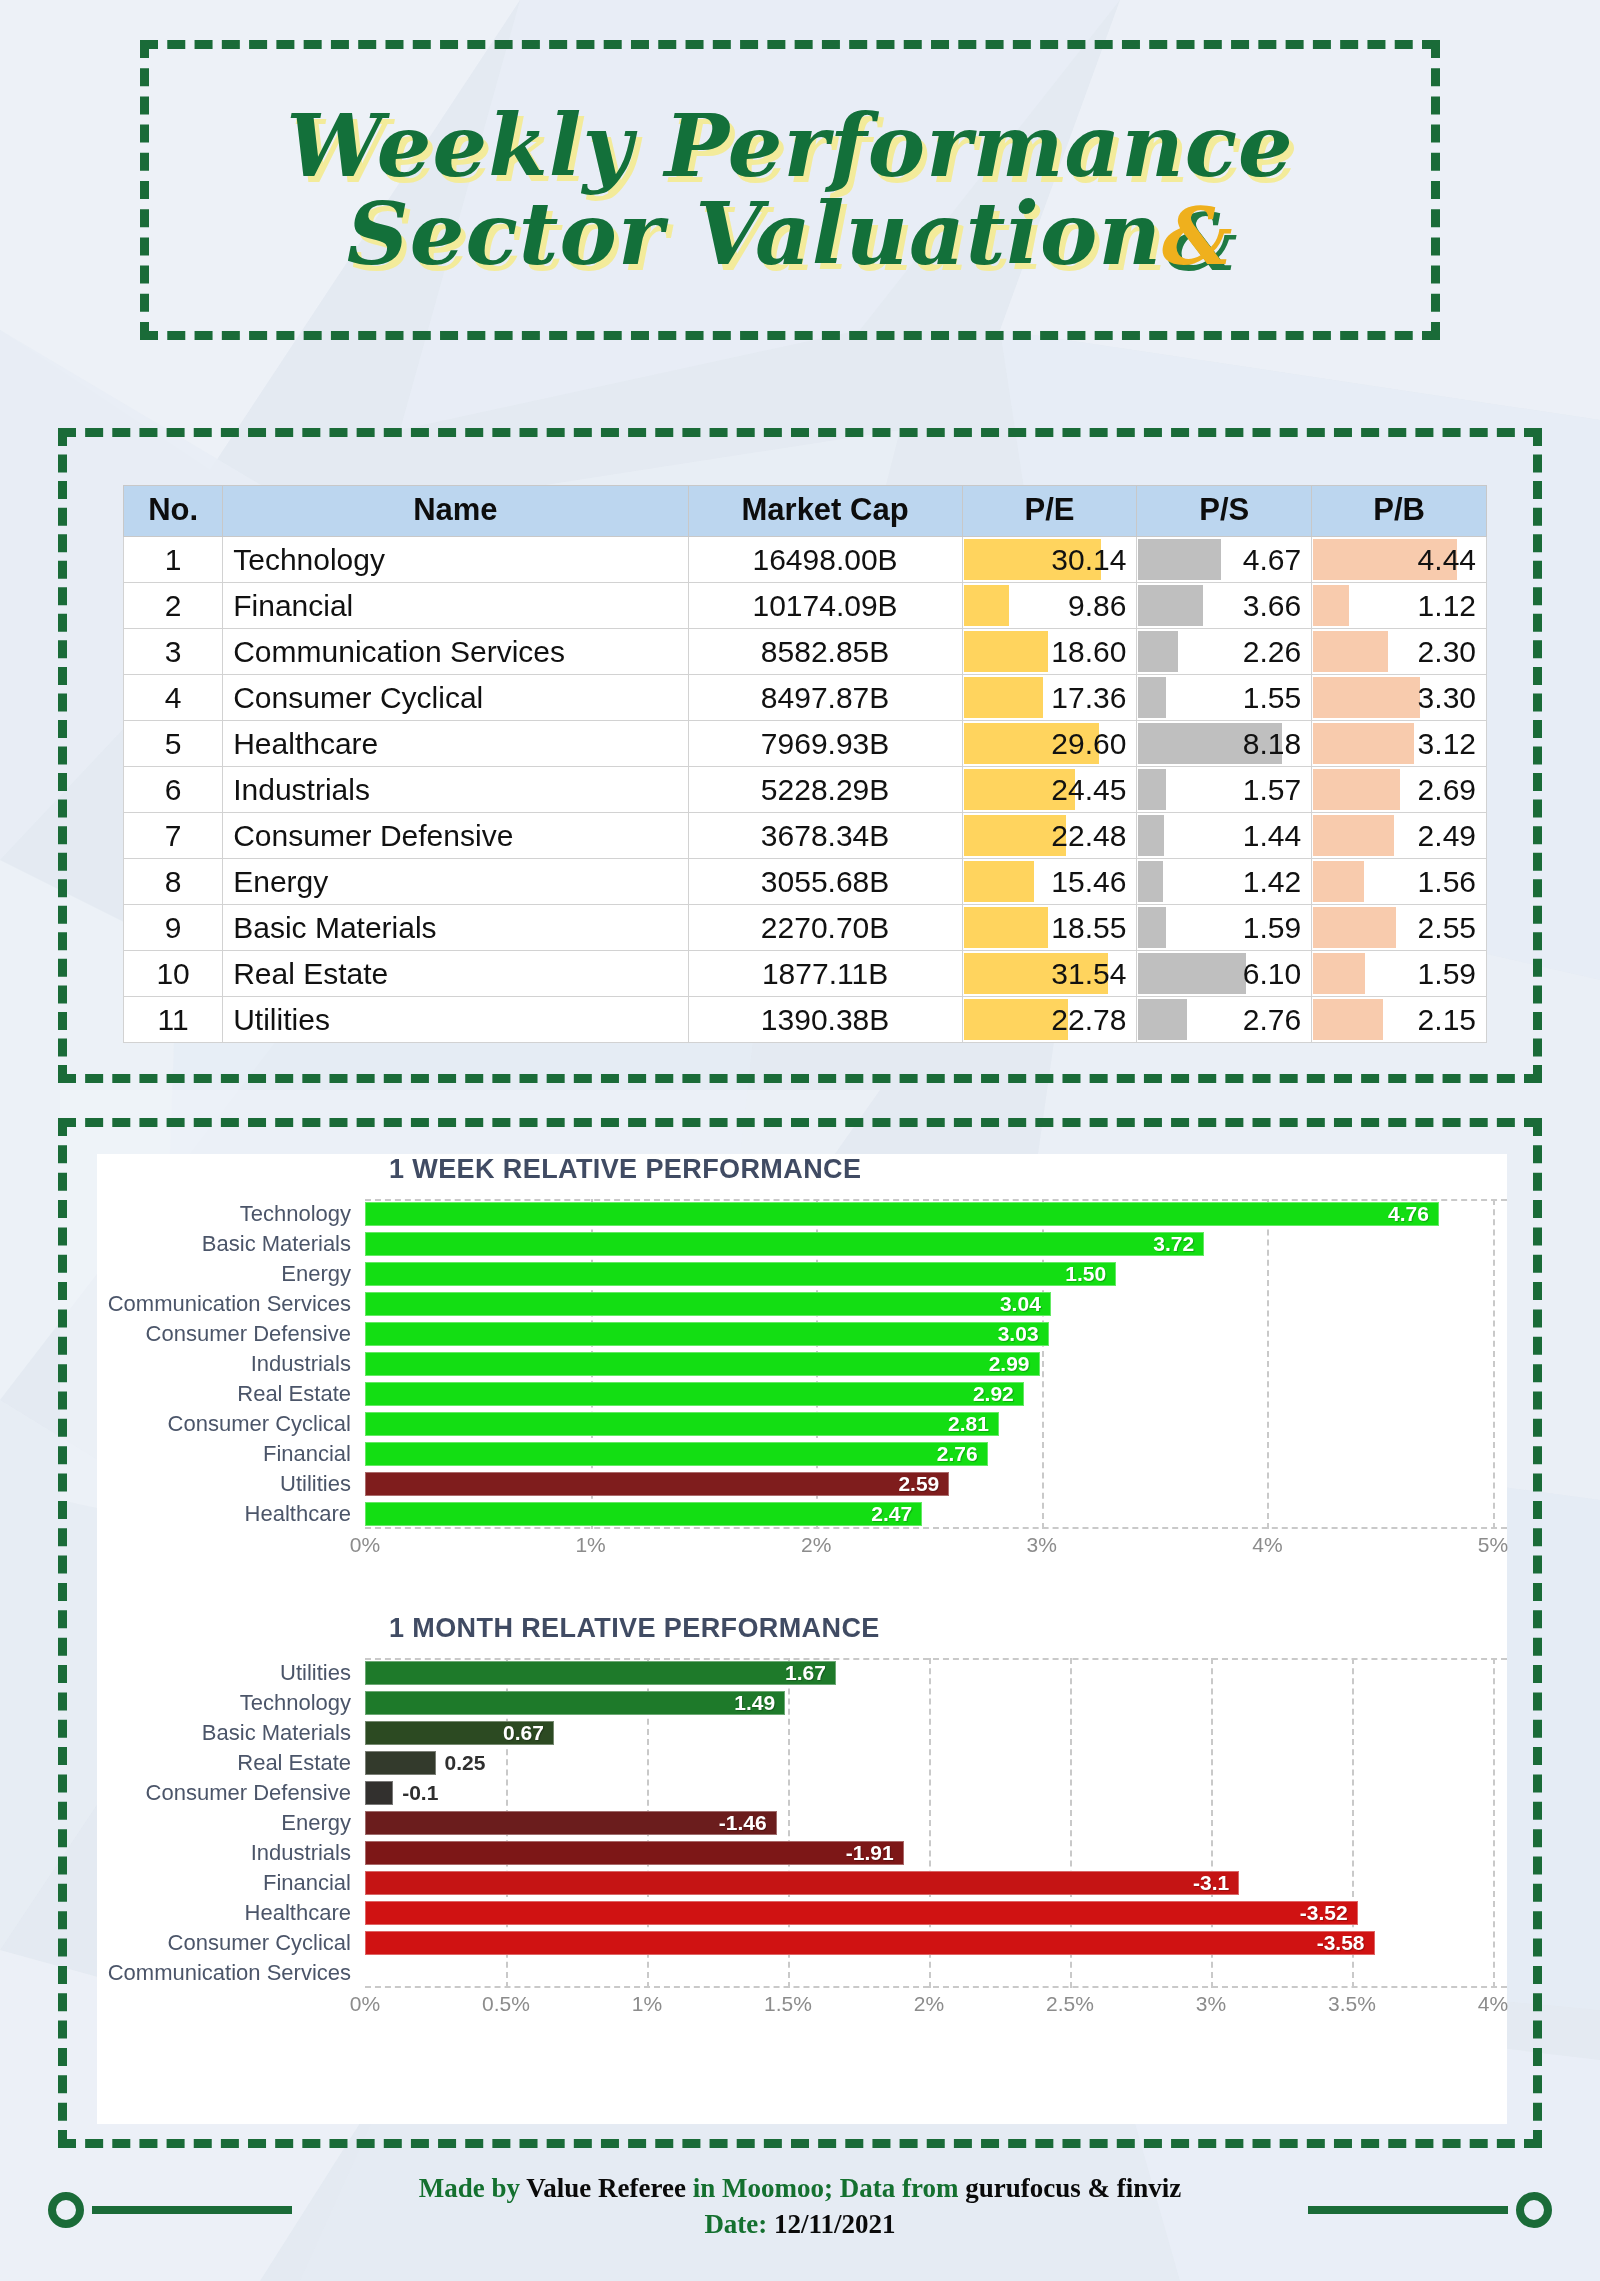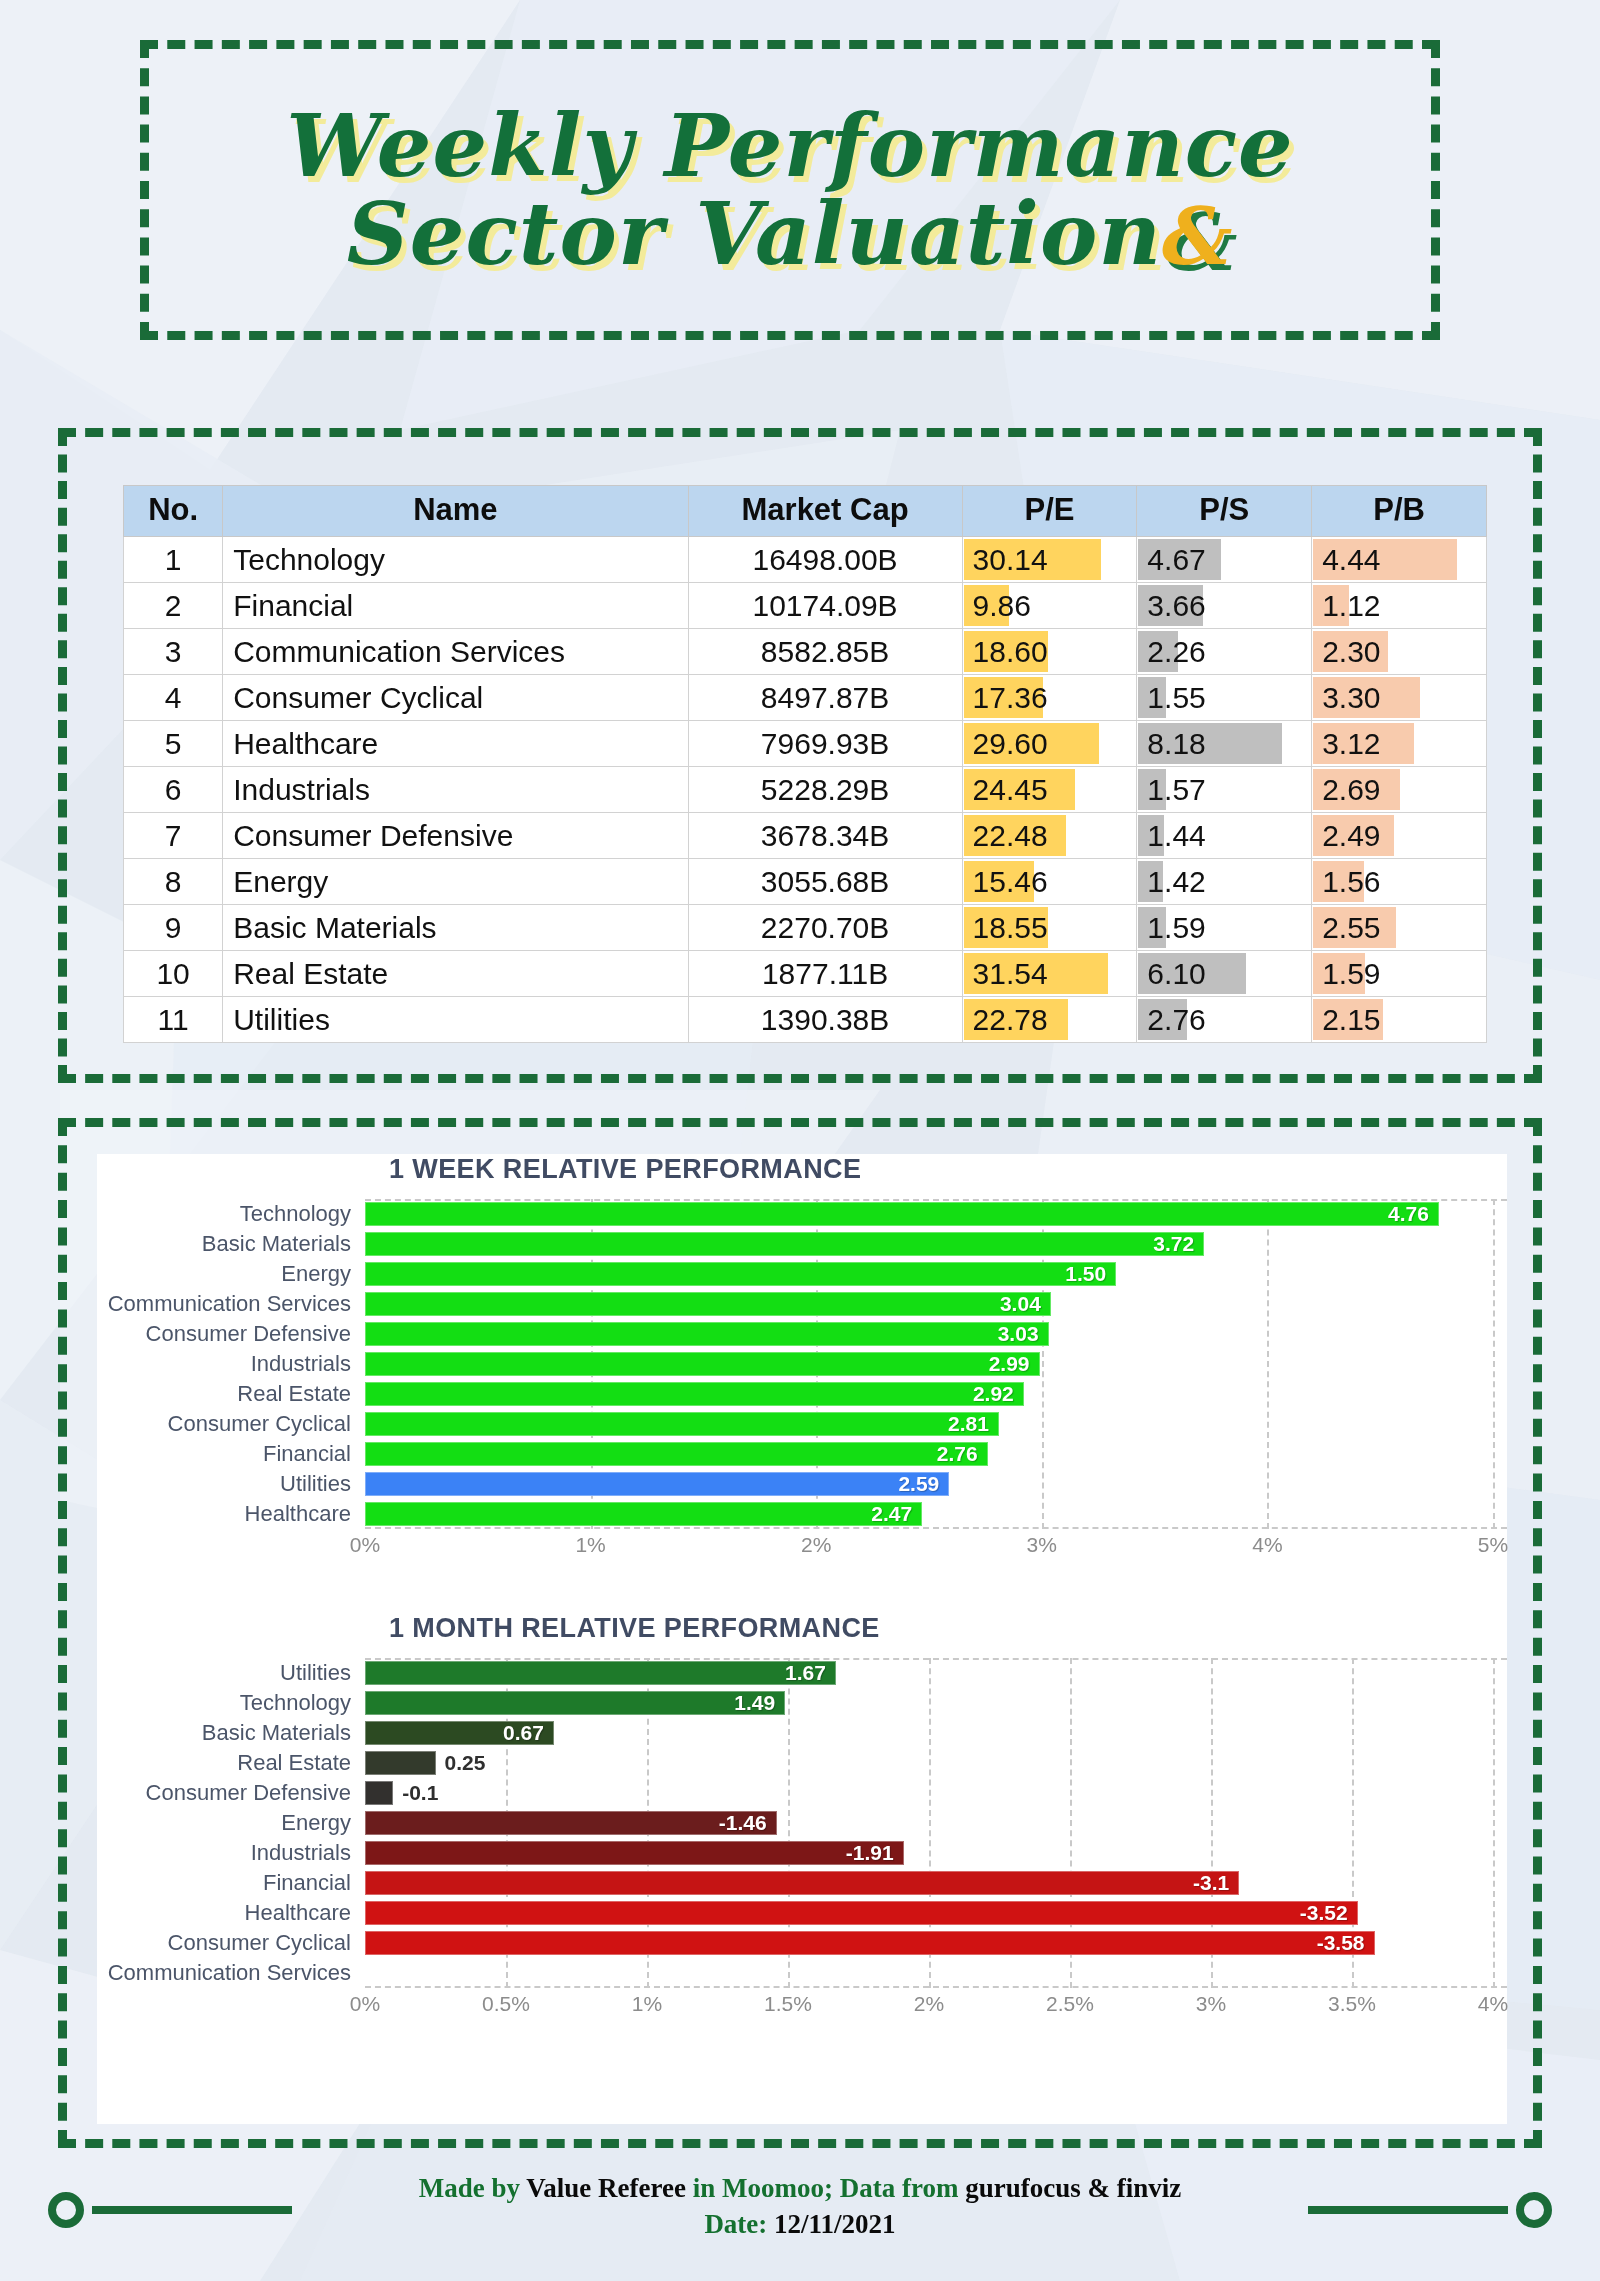--- a/index.html
+++ b/index.html
@@ -64,21 +64,21 @@
   }
   #sector-table td{
     border:1px solid #d2d2d2;
     font-size:30px; color:#111; background:#fff;
     height:46px; padding:0 10px;
     position:relative;
   }
   td.c-no{ text-align:center; width:84px; }
   td.c-name{ text-align:left; width:394px; }
   td.c-mcap{ text-align:center; width:232px; }
-  td.c-bar{ width:148px; text-align:left; padding-right:14px; }
+  td.c-bar{ width:148px; text-align:right; padding-right:14px; }
   .databar{
     position:absolute; left:1px; top:2px; bottom:2px;
     z-index:0;
   }
   .bar-pe{ background:#ffd45e; }
   .bar-ps{ background:#bfbfbf; }
   .bar-pb{ background:#f8cbad; }
   .bv{ position:relative; z-index:1; }
 
   
@@ -371,21 +371,21 @@
                 <div class="bar" style="width: 633.936px; height: 24px; background: rgb(19, 222, 19);">
                   <span class="bar-val">2.81</span>
                 </div>
               </div>
               <div class="bar-row" style="height: 30px;">
                 <div class="bar" style="width: 622.656px; height: 24px; background: rgb(19, 222, 19);">
                   <span class="bar-val">2.76</span>
                 </div>
               </div>
               <div class="bar-row" style="height: 30px;">
-                <div class="bar" style="width: 584.304px; height: 24px; background: #3b82f6;">
+                <div class="bar" style="width: 584.304px; height: 24px; background: #7f1d1d;">
                   <span class="bar-val">2.59</span>
                 </div>
               </div>
               <div class="bar-row" style="height: 30px;">
                 <div class="bar" style="width: 557.232px; height: 24px; background: rgb(19, 222, 19);">
                   <span class="bar-val">2.47</span>
                 </div>
               </div>
             </div>
           </div>

